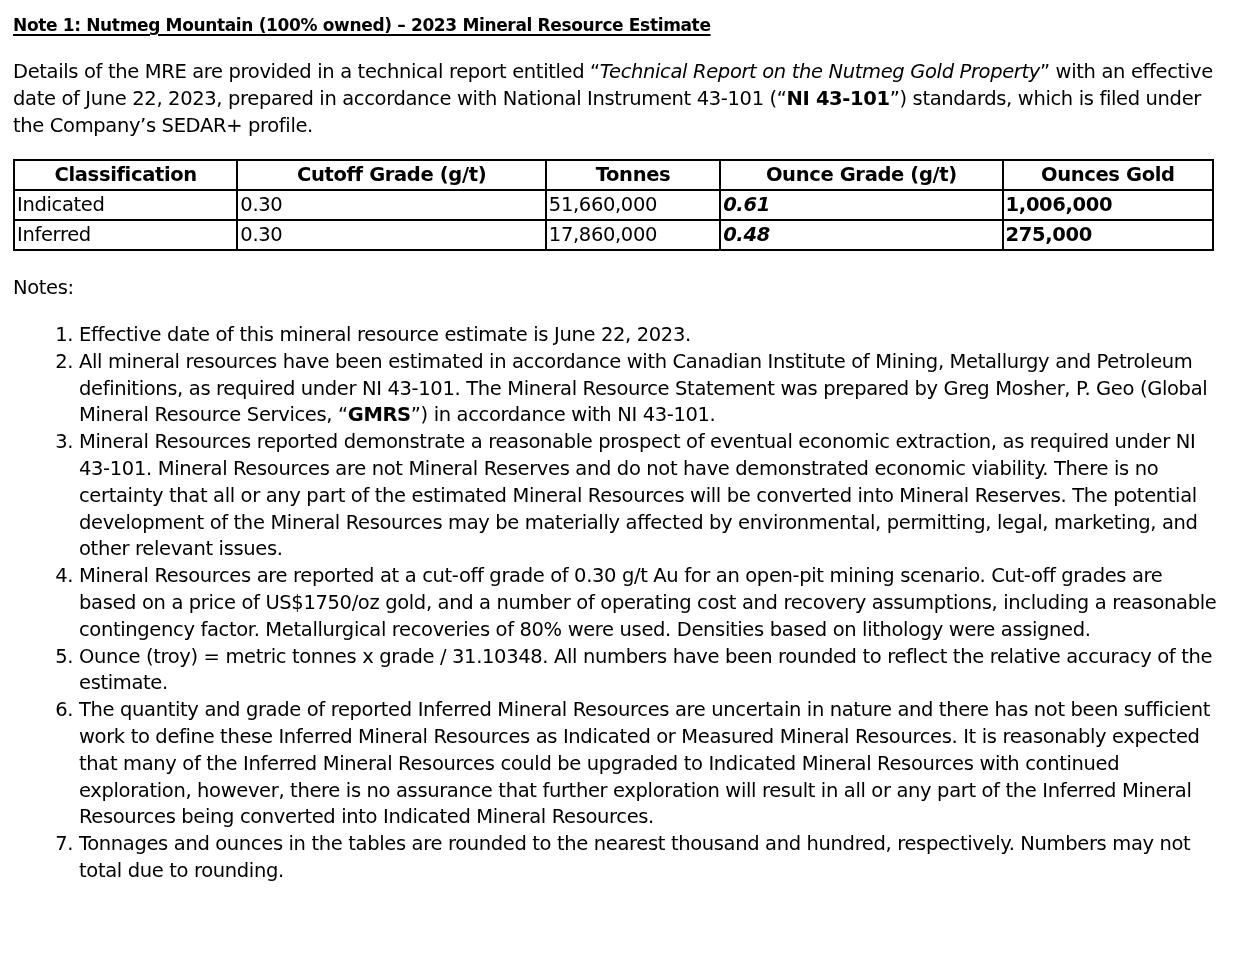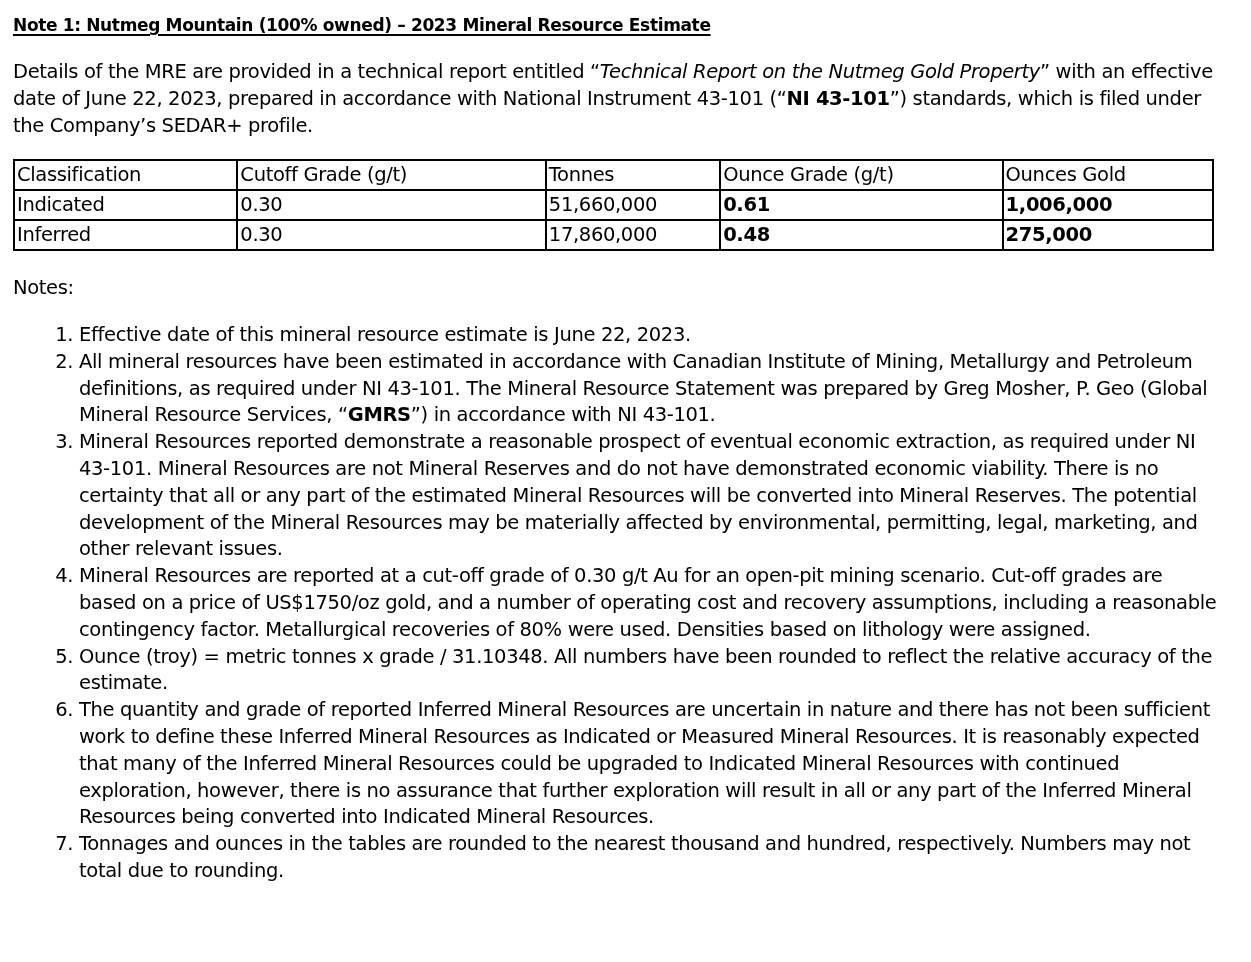--- a/index.html
+++ b/index.html
@@ -22,23 +22,23 @@
   table.mre {
     margin-top: 20px;
     border-collapse: collapse;
     width: 1201px;
   }
   table.mre th, table.mre td {
     border: 2px solid #000000;
     height: 28px; padding: 0 2px;
     line-height: 28px; font-size: 19.5px;
   }
-  table.mre th { font-weight: normal; text-align: left; }
+  table.mre th { font-weight: bold; text-align: center; }
   table.mre td { }
-  table.mre td.bold { font-weight: bold; }
+  table.mre td.bold { font-weight: bold; font-style: italic; }
   table.mre td.right { font-weight: bold; }
   .notes-label { margin: 23px 0 0 0; line-height: 27px; }
   ol.notes {
     margin: 21px 0 0 0; padding-left: 66px; width: 1140px;
     line-height: 26.8px;
   }
   ol.notes li { padding-left: 0; }
   ol.notes li b { font-weight: bold; }
 </style>
 </head>

